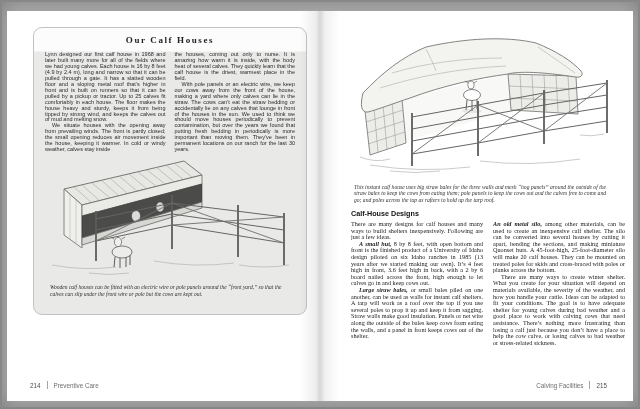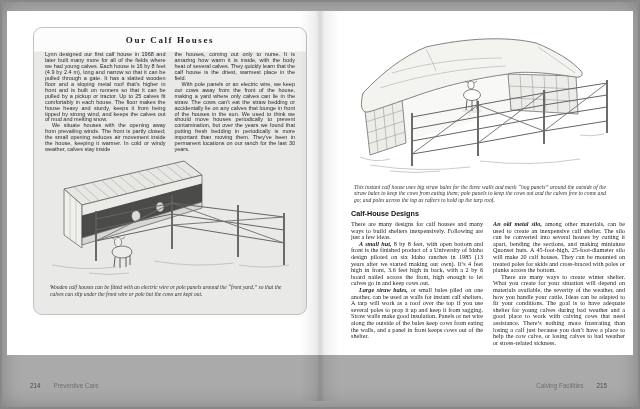--- a/index.html
+++ b/index.html
@@ -1,19 +1,19 @@
 <!DOCTYPE html>
 <html><head>
 <meta charset="utf-8">
 <style>
   html,body{margin:0;padding:0;}
   body{background:#8f8f8f;font-family:"Liberation Serif",serif;}
   .spread{position:relative;width:640px;height:409px;background:#aaaaaa;overflow:hidden;
           box-shadow:inset 0 0 0 2px #878787, inset 0 0 22px rgba(0,0,0,.28);}
-  .page{position:absolute;top:11px;width:313px;height:344px;background:#ffffff;}
+  .page{position:absolute;top:11px;width:313px;height:390px;background:#ffffff;}
   .page-left{left:7px;}
   .page-right{left:320px;}
   .gutter{position:absolute;top:11px;left:300px;width:40px;height:390px;pointer-events:none;
           background:linear-gradient(to right, rgba(0,0,0,0) 0%, rgba(0,0,0,.07) 40%, rgba(0,0,0,.16) 50%, rgba(0,0,0,.06) 62%, rgba(0,0,0,0) 100%);}
 
   
   .calf-box{position:absolute;left:26px;top:16px;width:272px;height:286px;
             border:1px solid #c2c2c2;border-radius:9px;overflow:hidden;
             background:linear-gradient(to bottom,#fcfcfc 0px,#fcfcfc 23px,#e9e9e8 24px,#e9e9e8 100%);}
   .box-title{margin:0;padding:7px 0 3px;text-align:center;font-family:"Liberation Serif",serif;

